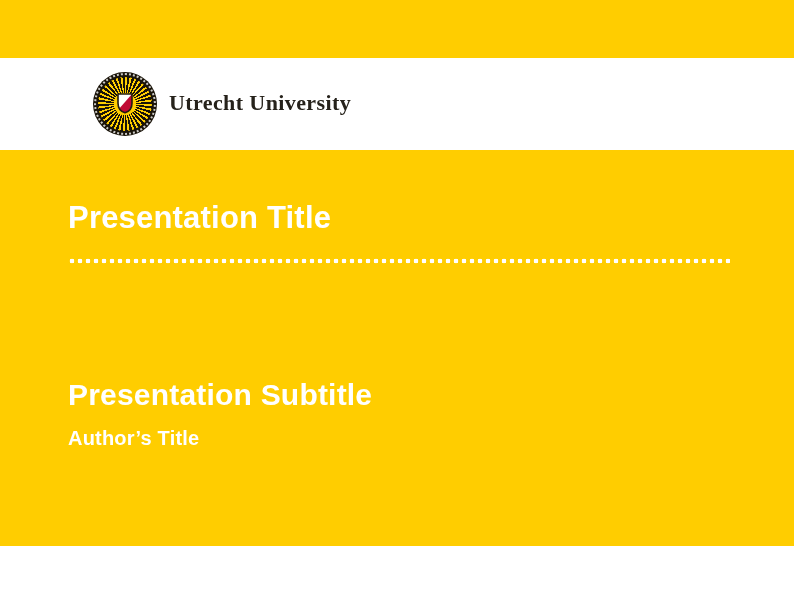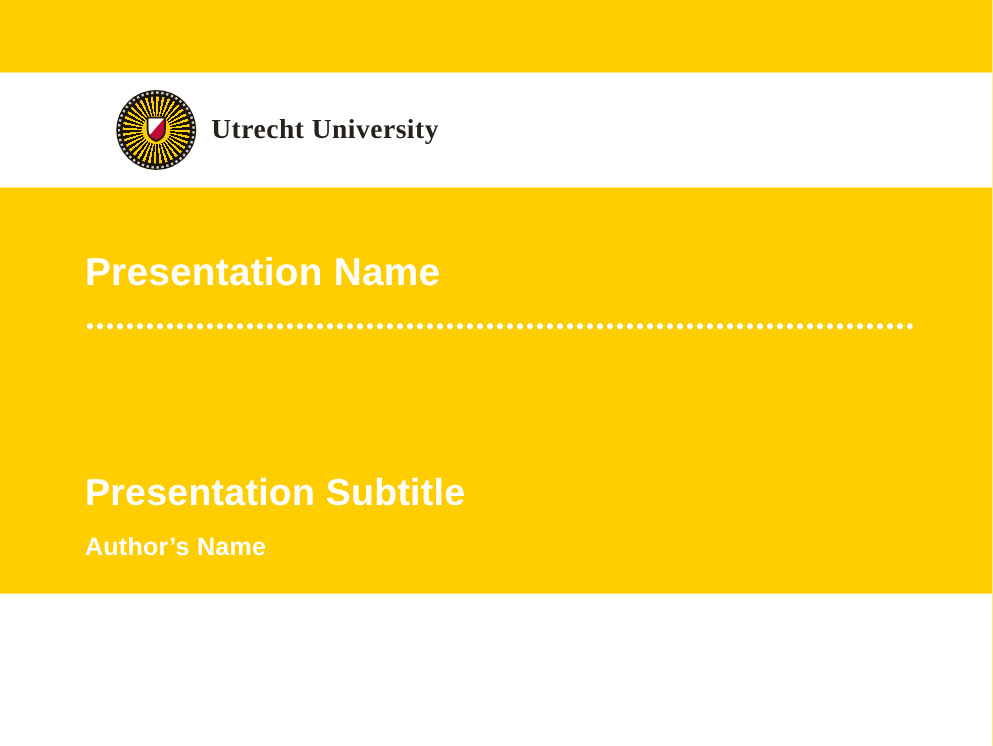--- a/index.html
+++ b/index.html
@@ -9,21 +9,21 @@
     --shield-red: #C00A35;
     --sun-black: #191308;
   }
   * { margin: 0; padding: 0; box-sizing: border-box; }
   html, body { background: #ffffff; }
   body { font-family: "Liberation Sans", "DejaVu Sans", sans-serif; }
 
   .slide {
     position: relative;
     width: 794px;
-    height: 475px;
+    height: 546px;
     background: var(--brand-yellow);
     overflow: hidden;
   }
 
   
   .logo-band {
     position: absolute;
     top: 58px;
     left: 0;
     width: 794px;
@@ -141,19 +141,19 @@
       <svg class="uu-shield" viewBox="0 0 16 21" xmlns="http://www.w3.org/2000/svg">
         <path d="M1,1 H15 V10.2 C15,15.6 11.9,18.6 8,19.8 C4.1,18.6 1,15.6 1,10.2 Z" fill="#ffffff"></path>
         <path d="M15,1 V10.2 C15,15.6 11.9,18.6 8,19.8 C5.7,19.1 3.6,17.7 2.3,15.5 Z" fill="#C00A35"></path>
         <path d="M1,1 H15 V10.2 C15,15.6 11.9,18.6 8,19.8 C4.1,18.6 1,15.6 1,10.2 Z" fill="none" stroke="#241c10" stroke-width="1.6"></path>
       </svg>
     </div>
     <span class="wordmark">Utrecht University</span>
   </header>
 
   <main class="content">
-    <h1 class="title">Presentation Name</h1>
+    <h1 class="title">Presentation Title</h1>
     <div class="dotted-rule"></div>
     <h2 class="subtitle">Presentation Subtitle</h2>
-    <p class="author">Author’s Name</p>
+    <p class="author">Author’s Title</p>
   </main>
 
 </div>
 
 </body></html>

